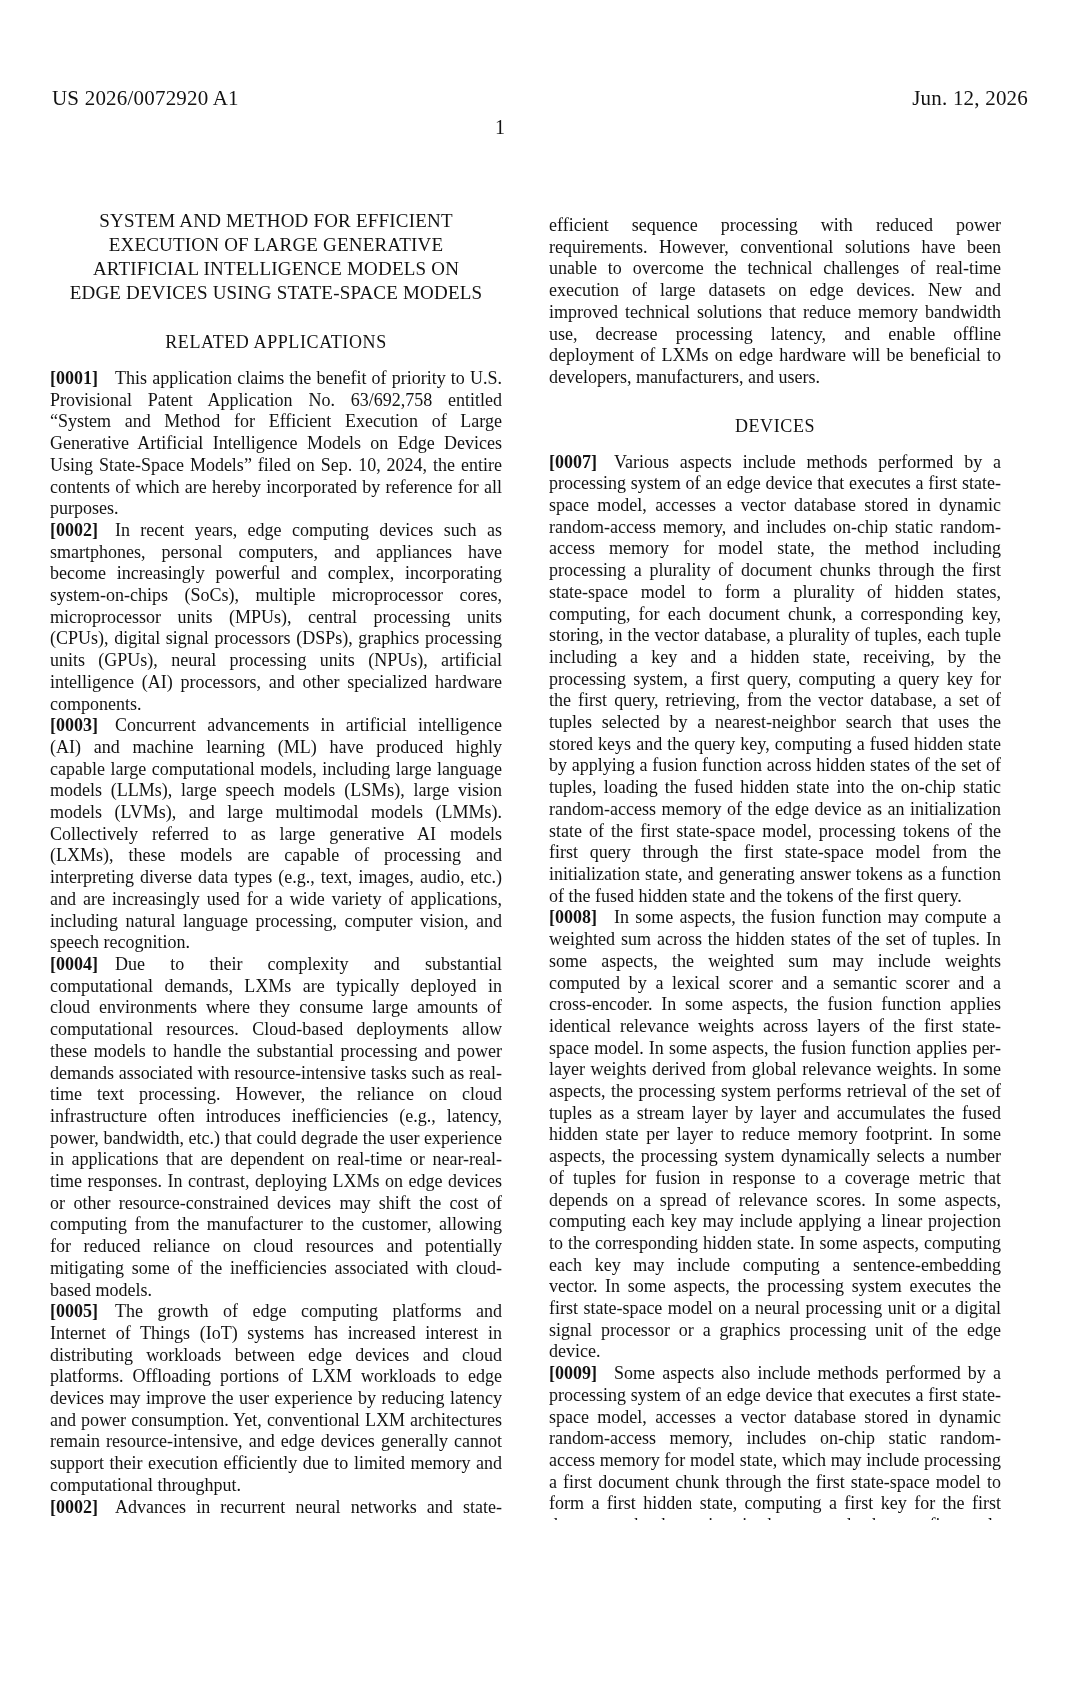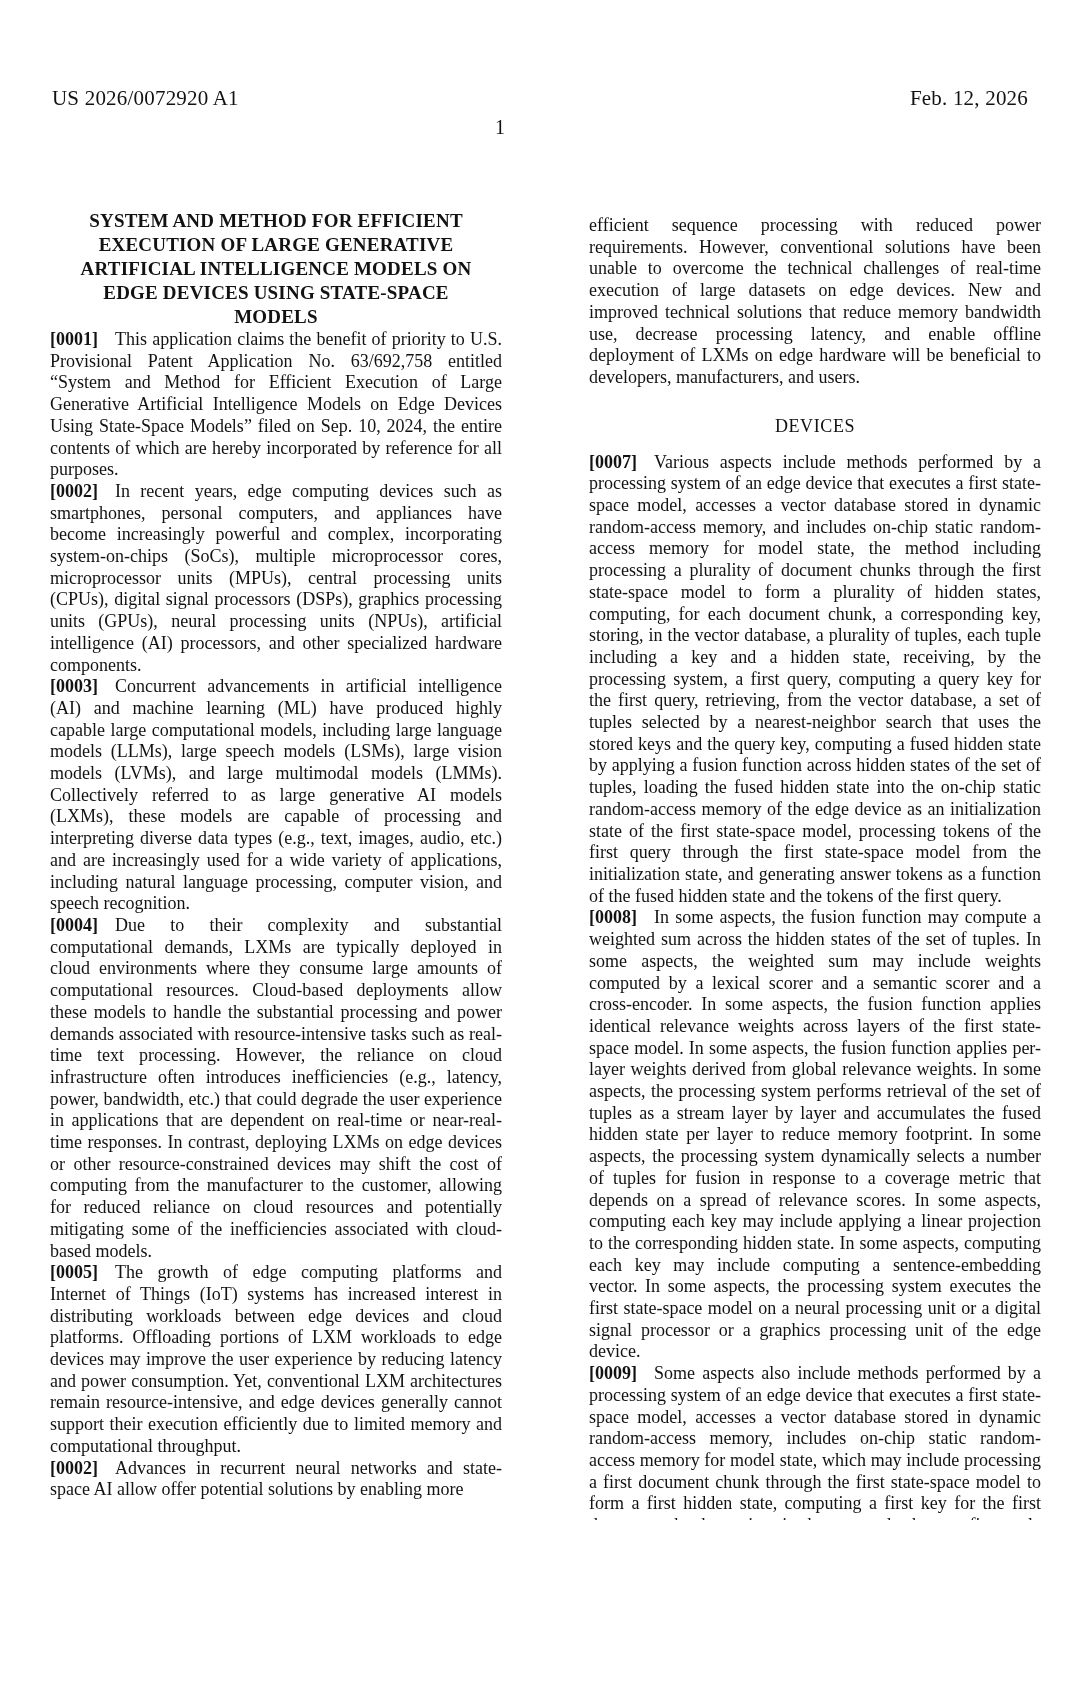--- a/index.html
+++ b/index.html
@@ -33,24 +33,24 @@
     top: 116px;
     text-align: center;
     font-size: 20px;
   }
   .col {
     position: absolute;
     top: 205px;
     width: 452px;
   }
   .col-left { left: 50px; }
-  .col-right { left: 589px; font-family: Liberation Serif, serif; }
+  .col-right { left: 549px; font-family: Liberation Serif, serif; }
   .title {
     font-size: 19px;
-    font-weight: bold;
+    font-weight: normal;
     text-align: center;
     line-height: 24px;
     margin: 4px 18px 0 18px;
     letter-spacing: 0.2px;
   }
   .sec {
     font-size: 18px;
     font-weight: normal;
     text-align: center;
     letter-spacing: 0.6px;
@@ -68,28 +68,29 @@
   }
   .col-right .cont { margin-top: 10px; }
 </style>
 </head>
 <body>
 
 <div class="sheet">
 
   <header class="hdr">
     <span>US 2026/0072920 A1</span>
-    <span>Feb. 12, 2026</span>
+    <span>Jun. 12, 2026</span>
   </header>
 
   <div class="pagenum">1</div>
 
   <section class="col col-left">
     <h1 class="title">SYSTEM AND METHOD FOR EFFICIENT EXECUTION OF LARGE GENERATIVE ARTIFICIAL INTELLIGENCE MODELS ON EDGE DEVICES USING STATE-SPACE MODELS</h1>
 
+    <h2 class="sec">RELATED APPLICATIONS</h2>
 
     <p class="para"><b class="num">[0001]</b><span>This application claims the benefit of priority to U.S. Provisional Patent Application No. 63/692,758 entitled “System and Method for Efficient Execution of Large Generative Artificial Intelligence Models on Edge Devices Using State-Space Models” filed on Sep. 10, 2024, the entire contents of which are hereby incorporated by reference for all purposes.</span></p>
 
 
     <p class="para"><b class="num">[0002]</b><span>In recent years, edge computing devices such as smartphones, personal computers, and appliances have become increasingly powerful and complex, incorporating system-on-chips (SoCs), multiple microprocessor cores, microprocessor units (MPUs), central processing units (CPUs), digital signal processors (DSPs), graphics processing units (GPUs), neural processing units (NPUs), artificial intelligence (AI) processors, and other specialized hardware components.</span></p>
 
     <p class="para"><b class="num">[0003]</b><span>Concurrent advancements in artificial intelligence (AI) and machine learning (ML) have produced highly capable large computational models, including large language models (LLMs), large speech models (LSMs), large vision models (LVMs), and large multimodal models (LMMs). Collectively referred to as large generative AI models (LXMs), these models are capable of processing and interpreting diverse data types (e.g., text, images, audio, etc.) and are increasingly used for a wide variety of applications, including natural language processing, computer vision, and speech recognition.</span></p>
 
     <p class="para"><b class="num">[0004]</b><span>Due to their complexity and substantial computational demands, LXMs are typically deployed in cloud environments where they consume large amounts of computational resources. Cloud-based deployments allow these models to handle the substantial processing and power demands associated with resource-intensive tasks such as real-time text processing. However, the reliance on cloud infrastructure often introduces inefficiencies (e.g., latency, power, bandwidth, etc.) that could degrade the user experience in applications that are dependent on real-time or near-real-time responses. In contrast, deploying LXMs on edge devices or other resource-constrained devices may shift the cost of computing from the manufacturer to the customer, allowing for reduced reliance on cloud resources and potentially mitigating some of the inefficiencies associated with cloud-based models.</span></p>
 

